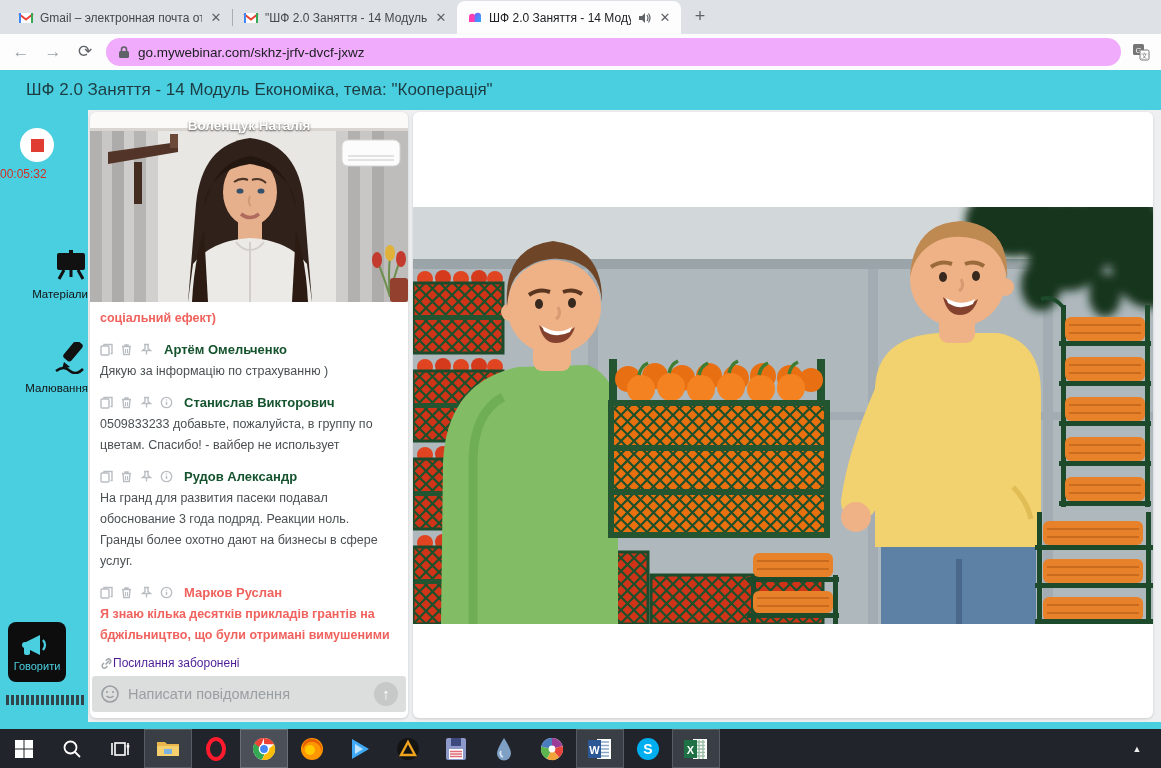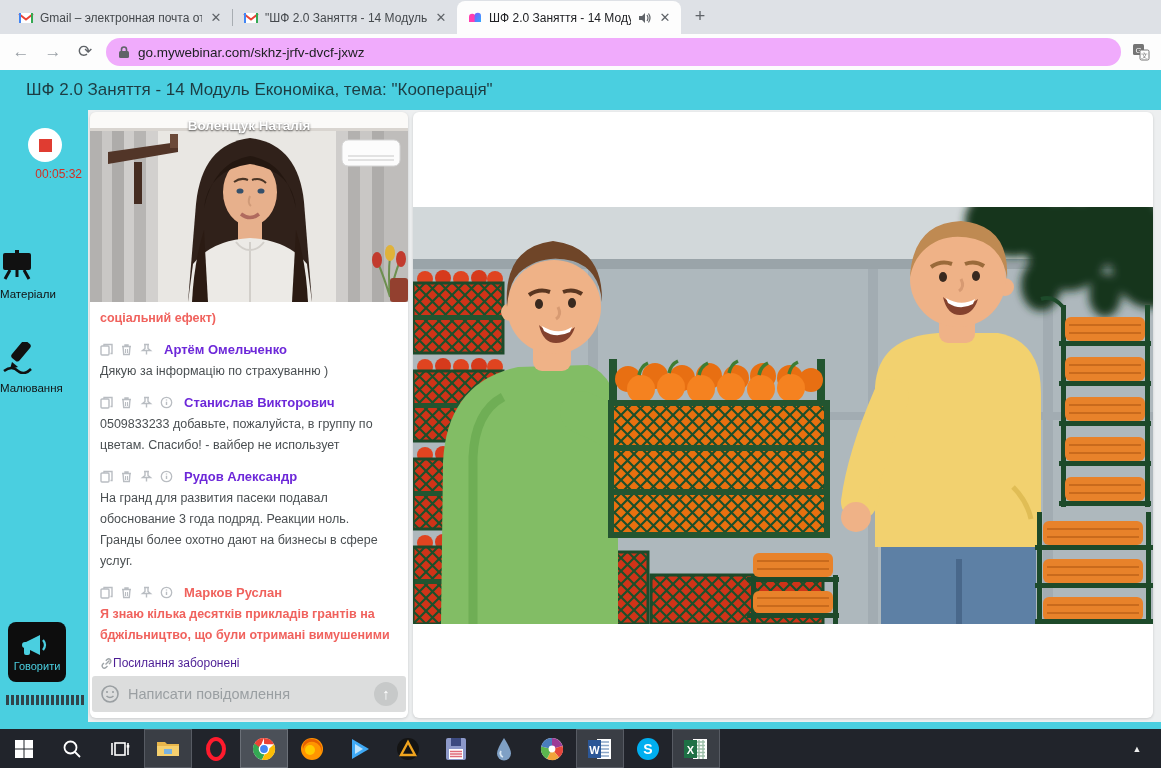--- a/index.html
+++ b/index.html
@@ -32,47 +32,47 @@
   .translate-ic { width:20px; height:20px; }
 
   
   .wb-header { position:absolute; top:70px; left:0; right:0; height:40px; background:#4acfe0;
                display:flex; align-items:center; padding-left:26px; }
   .wb-title { font-size:17px; color:#1d3c42; }
   .teal-strip { position:absolute; left:0; right:0; top:722px; height:7px; background:#4acfe0; }
 
   
   .sidebar { position:absolute; left:0; top:110px; width:88px; height:612px; background:#4acfe0; }
-  .rec { position:absolute; top:18px; left:8px; width:74px; text-align:right; }
+  .rec { position:absolute; top:18px; left:0; width:74px; text-align:left; }
   .rec-btn { width:34px; height:34px; border-radius:50%; background:#fff; margin:0 auto;
              display:flex; align-items:center; justify-content:center; }
   .rec-sq { width:13px; height:13px; background:#e03c31; }
   .rec-time { margin-top:5px; font-size:12px; color:#d32f23; }
-  .side-item { position:absolute; left:0; width:88px; text-align:left; color:#111; }
+  .side-item { position:absolute; left:0; width:88px; text-align:right; color:#111; }
   .side-item .cap { font-size:11.5px; margin-top:4px; }
   .speak-btn { position:absolute; left:8px; top:512px; width:58px; height:60px; background:#0d0d0d;
                border-radius:8px; display:flex; flex-direction:column; align-items:center;
                justify-content:center; gap:2px; }
   .speak-btn .cap { color:#4acfe0; font-size:11px; }
   .vu { position:absolute; left:6px; top:585px; display:flex; gap:2px; }
   .vu i { width:3px; height:10px; background:#31444a; }
 
   
   .chat { position:absolute; left:90px; top:112px; width:318px; height:606px; background:#fff;
           border-radius:6px; box-shadow:0 1px 3px rgba(0,0,0,.15); display:flex;
           flex-direction:column; overflow:hidden; }
   .webcam { position:relative; height:190px; flex:0 0 190px; background:#cfcdc9; }
   .webcam svg { display:block; }
   .cam-name { position:absolute; top:6px; left:0; right:0; text-align:center; color:#fff;
               font-size:13.5px; font-weight:bold; text-shadow:0 1px 2px rgba(40,40,40,.8); }
   .messages { flex:1; overflow:hidden; padding:6px 14px 0 10px; position:relative; }
   .msg { margin-top:10px; }
   .msg-head { display:flex; align-items:center; gap:7px; height:20px; }
   .mico { width:13px; height:13px; flex:0 0 13px; }
-  .mname { font-size:13px; font-weight:bold; color:#6d28d9; margin-left:4px; }
+  .mname { font-size:13px; font-weight:bold; color:#14532d; margin-left:4px; }
   .mtext { font-size:12.5px; color:#4a4f52; line-height:21px; margin-top:2px; }
   .red  { color:#f0625d !important; }
   .bold { font-weight:bold; }
   .lead-text { font-size:12.5px; line-height:21px; }
   .links-note { flex:0 0 22px; display:flex; align-items:center; padding:0 10px;
                 color:#4c1d95; font-size:12px; }
   .chat-input { flex:0 0 36px; margin:2px 2px 6px; background:#dcdddd; border-radius:3px;
                 display:flex; align-items:center; gap:8px; padding:0 8px; }
   .chat-input input { flex:1; border:none; background:transparent; outline:none; font-size:14.5px;
                       color:#555; font-family:"Liberation Sans",sans-serif; }

